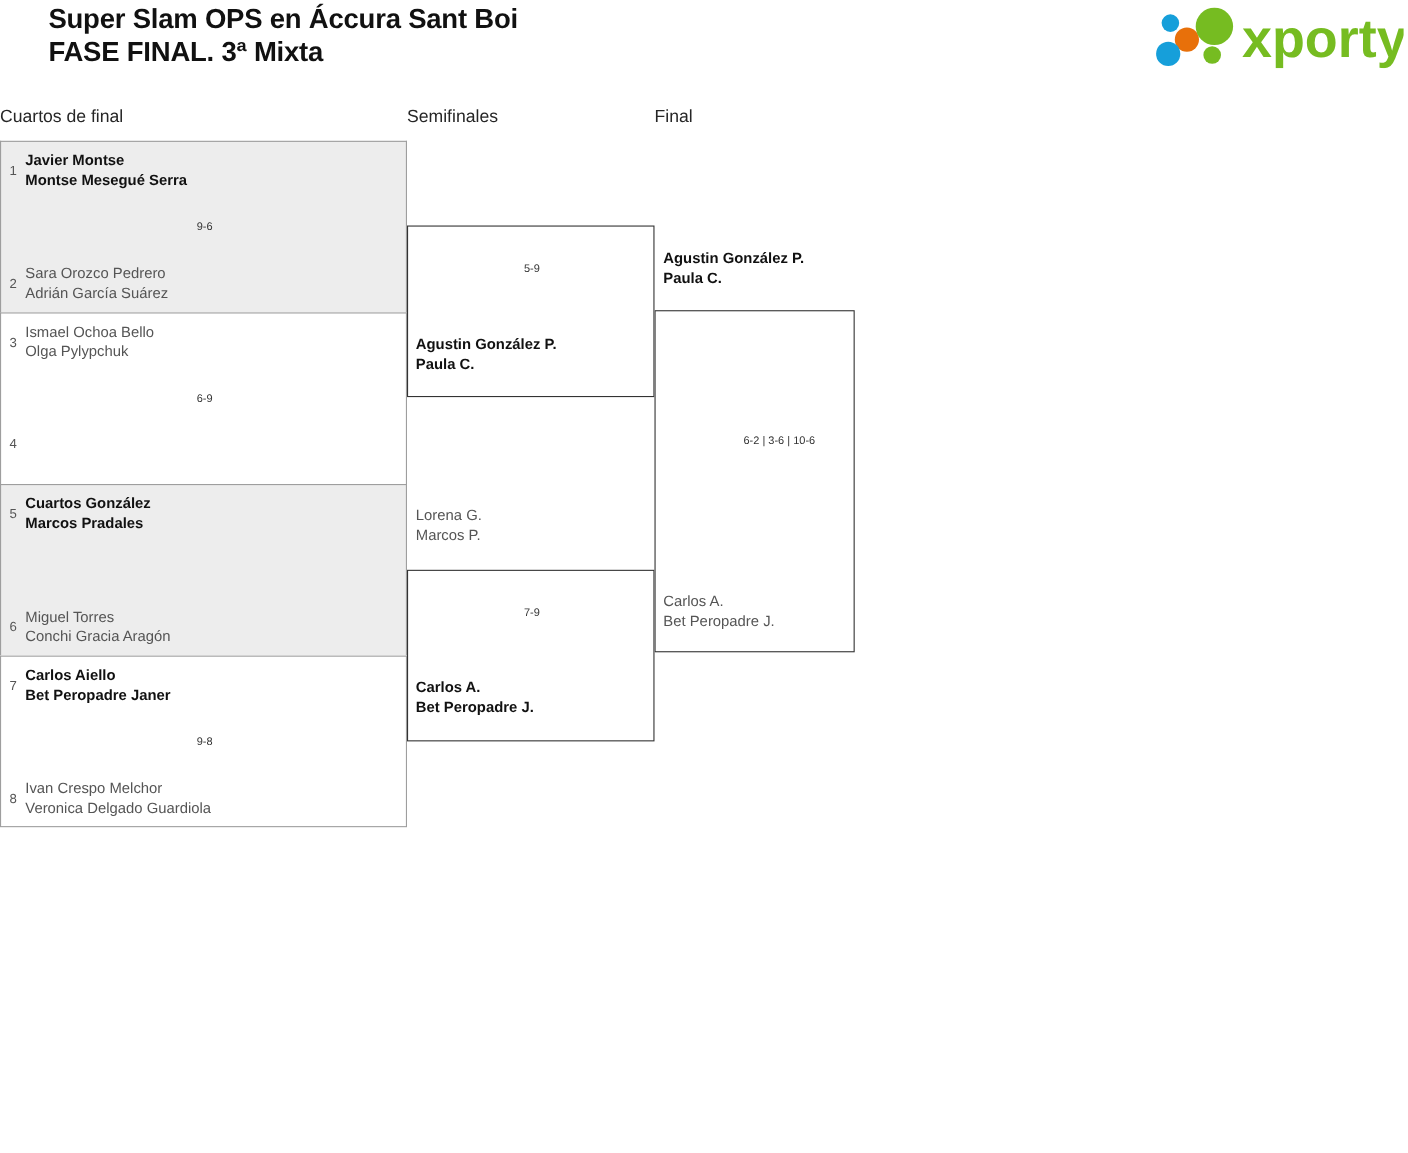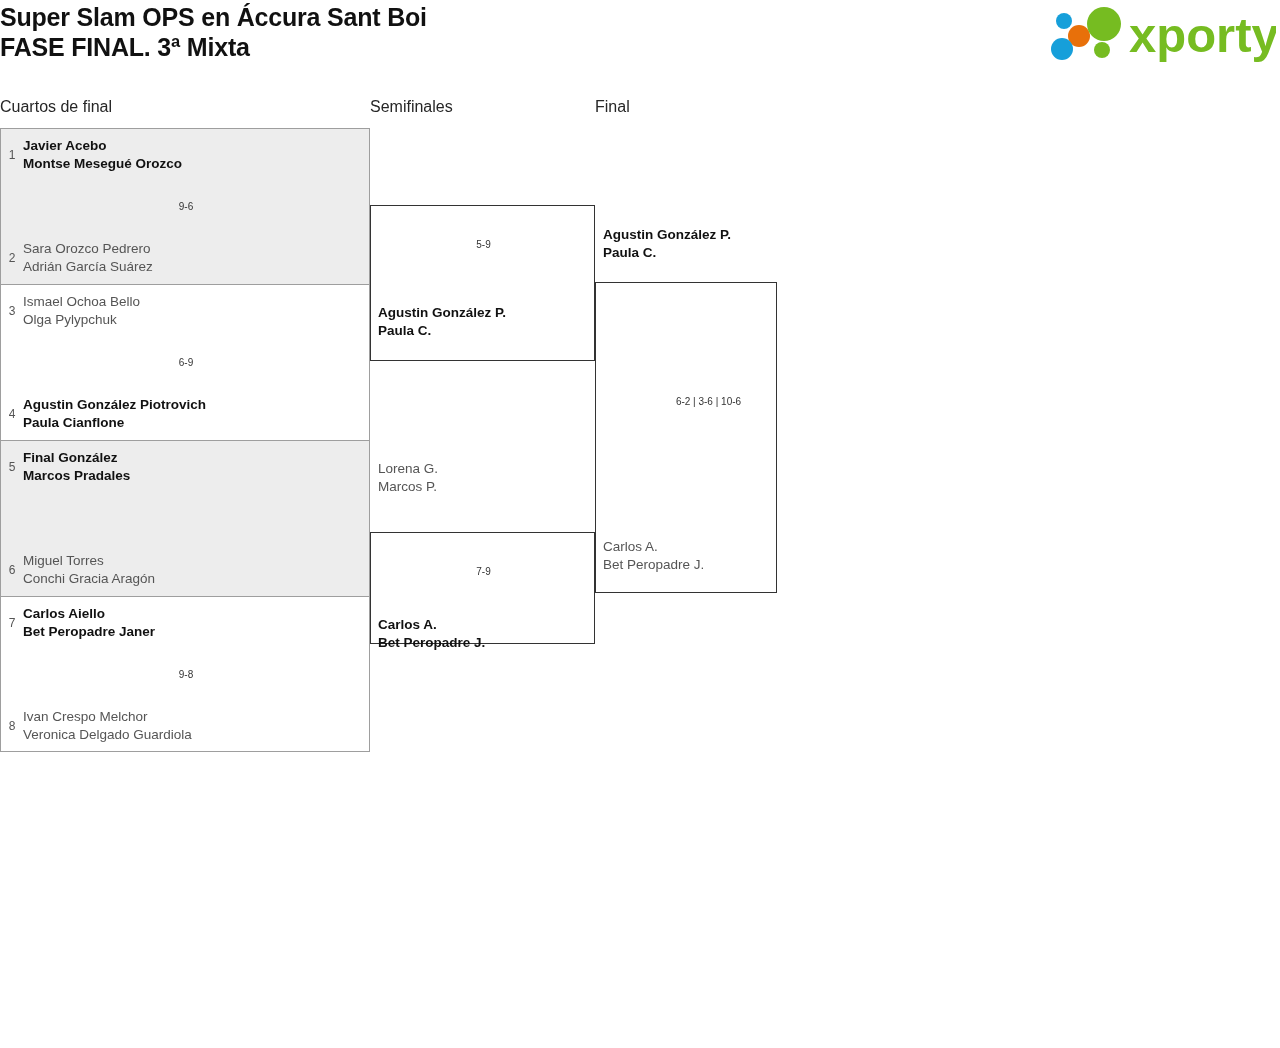--- a/index.html
+++ b/index.html
@@ -21,21 +21,21 @@
     position: absolute;
     left: 0px;
     top: 2px;
     width: 900px;
     font-size: 25px;
     font-weight: bold;
     line-height: 30px;
     color: #111111;
     letter-spacing: -0.2px;
   }
-  .page-title .line { display: block; white-space: nowrap; }
+  .page-title .line { display: block; white-space: nowrap; padding-left: 44px; }
 
   
   .logo {
     position: absolute;
     left: 1044px;
     top: 4px;
     width: 232px;
     height: 58px;
   }
 
@@ -110,21 +110,21 @@
   .qf-block .score { left: 0px; top: 69px; width: 370px; }
 
   
   .sf-box {
     position: absolute;
     box-sizing: border-box;
     border: 1px solid #333333;
     background: #ffffff;
   }
   .sf-box.s1 { left: 370px; top: 205px; width: 225px; height: 156px; padding-left: 28px; }
-  .sf-box.s2 { left: 370px; top: 532px; width: 225px; height: 112px; }
+  .sf-box.s2 { left: 370px; top: 518px; width: 225px; height: 156px; }
   .sf-box .score { left: 0px; top: 30px; width: 225px; }
 
   .sf-entry { position: absolute; left: 378px; width: 220px; }
   .sf-entry.e1 { top: 148px; }
   .sf-entry.e2 { top: 304px; }
   .sf-entry.e3 { top: 460px; }
   .sf-entry.e4 { top: 616px; }
   .sf-entry .names { font-size: 13.5px; line-height: 18px; }
 
   
@@ -169,22 +169,22 @@
 <div class="round-head r1">Cuartos de final</div>
 <div class="round-head r2">Semifinales</div>
 <div class="round-head r3">Final</div>
 
 <div class="bracket">
 
   <div class="qf-block shaded" style="top:128px">
     <div class="entry top winner">
       <span class="seed">1</span>
       <span class="names">
-        <span class="nm">Javier Acebo</span>
-        <span class="nm">Montse Mesegué Orozco</span>
+        <span class="nm">Javier Montse</span>
+        <span class="nm">Montse Mesegué Serra</span>
       </span>
     </div>
     <div class="score">9-6</div>
     <div class="entry bottom loser">
       <span class="seed">2</span>
       <span class="names">
         <span class="nm">Sara Orozco Pedrero</span>
         <span class="nm">Adrián García Suárez</span>
       </span>
     </div>
@@ -194,32 +194,28 @@
     <div class="entry top loser">
       <span class="seed">3</span>
       <span class="names">
         <span class="nm">Ismael Ochoa Bello</span>
         <span class="nm">Olga Pylypchuk</span>
       </span>
     </div>
     <div class="score">6-9</div>
     <div class="entry bottom winner">
       <span class="seed">4</span>
-      <span class="names">
-        <span class="nm">Agustin González Piotrovich</span>
-        <span class="nm">Paula Cianflone</span>
-      </span>
     </div>
   </div>
 
   <div class="qf-block shaded" style="top:440px">
     <div class="entry top winner">
       <span class="seed">5</span>
       <span class="names">
-        <span class="nm">Final González</span>
+        <span class="nm">Cuartos González</span>
         <span class="nm">Marcos Pradales</span>
       </span>
     </div>
     <div class="entry bottom loser">
       <span class="seed">6</span>
       <span class="names">
         <span class="nm">Miguel Torres</span>
         <span class="nm">Conchi Gracia Aragón</span>
       </span>
     </div>

